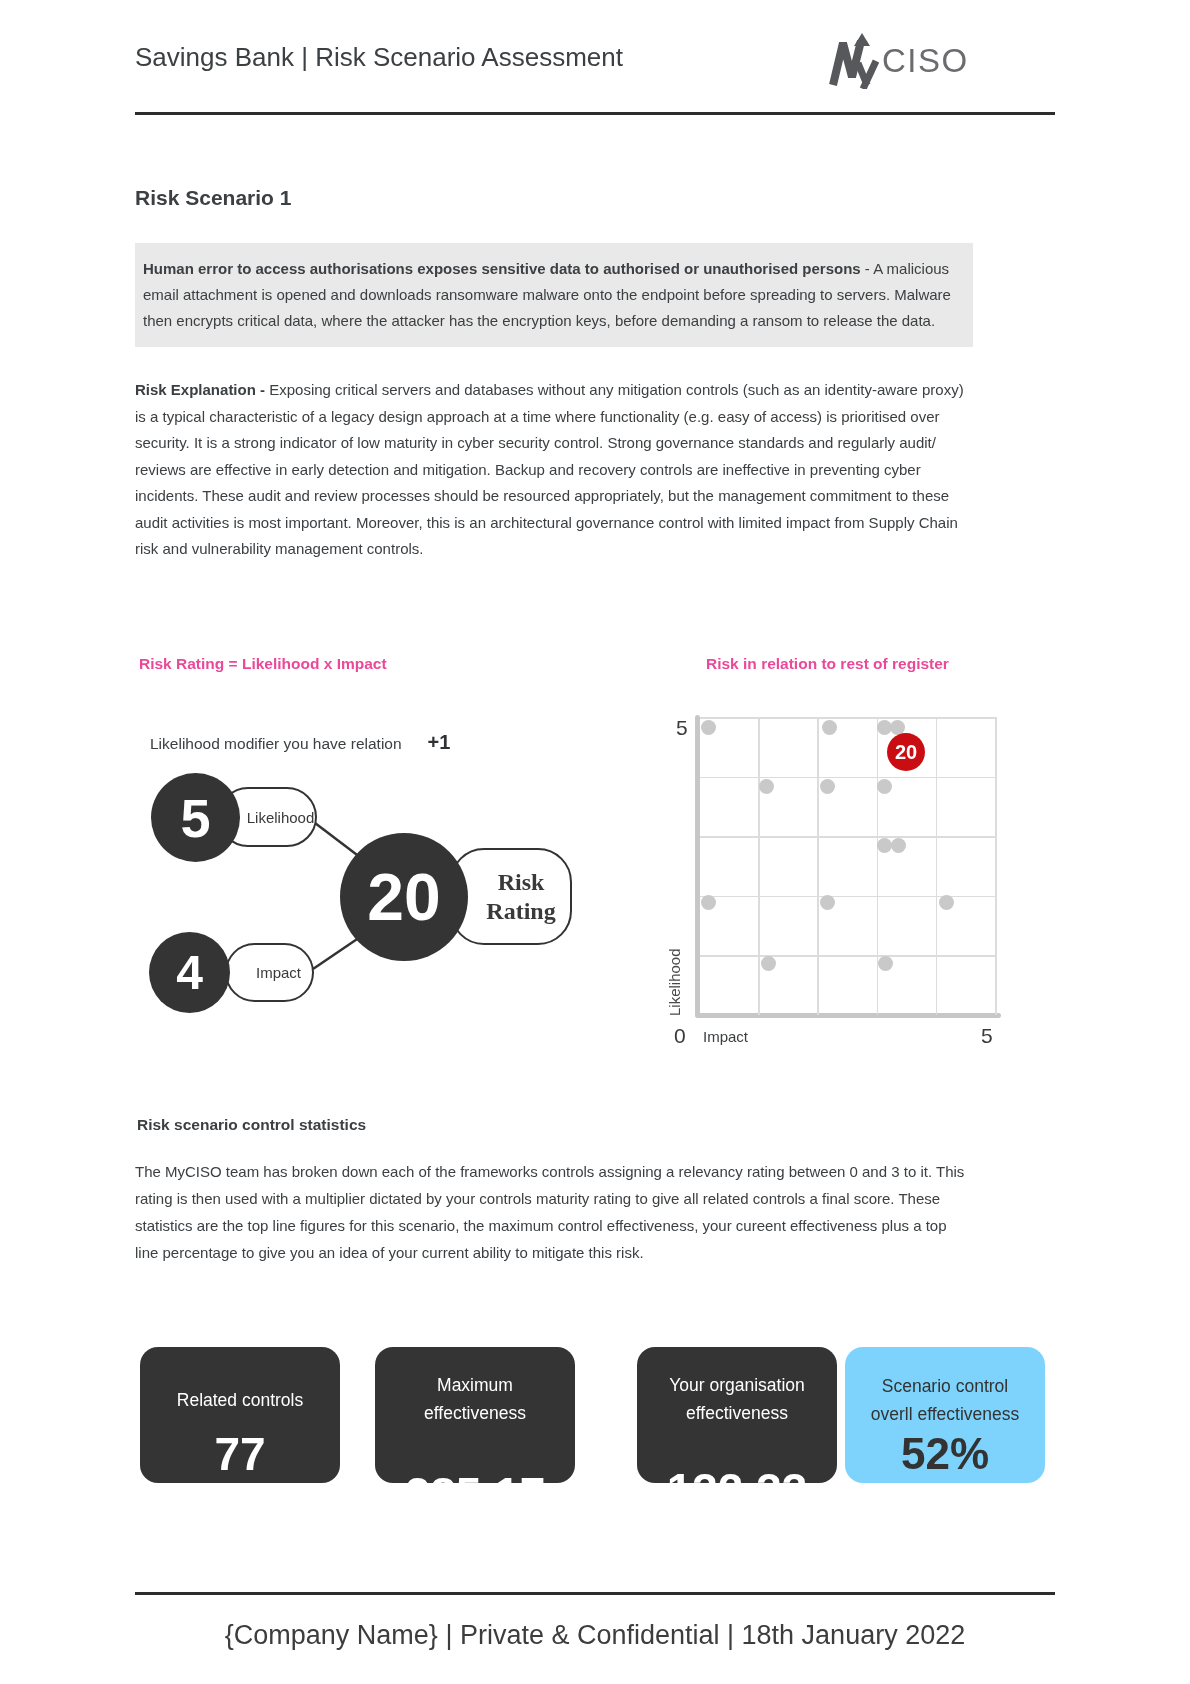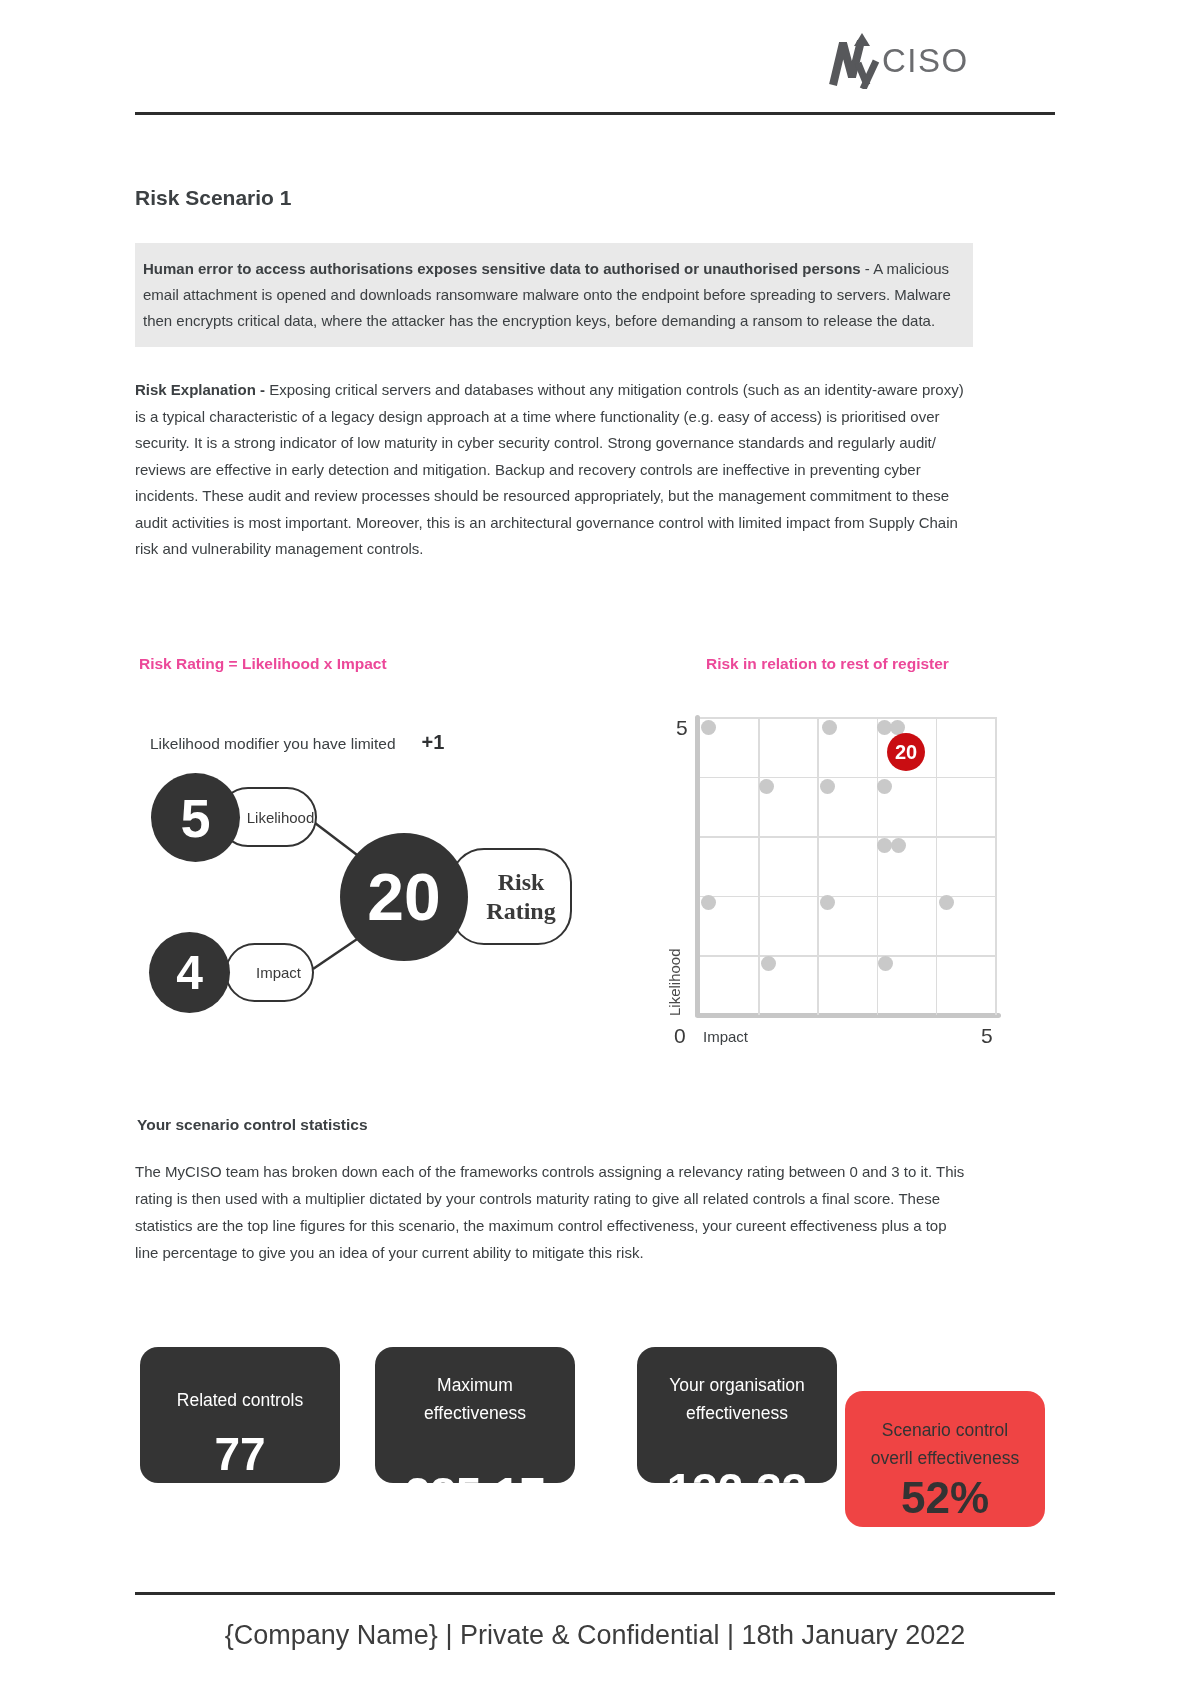--- a/index.html
+++ b/index.html
@@ -66,58 +66,59 @@
     transform:rotate(-90deg);transform-origin:top left;}
 
   
   .stats-heading{left:137px;top:1116px;font-size:15.5px;font-weight:700;color:#3c4043;}
   .stats-body{left:135px;top:1158px;width:833px;font-size:15px;line-height:27px;color:#3c4043;}
 
   
   .card{position:absolute;top:1347px;width:200px;height:136px;border-radius:18px;
     box-sizing:border-box;padding-top:24px;display:flex;flex-direction:column;align-items:center;}
   .card-dark{background:#343434;color:#ffffff;}
-  .card-yellow{background:#ef4444;color:#333333;margin-top:44px;}
+  .card-yellow{background:#7dd3fc;color:#333333;}
   .card-1{left:140px;}
   .card-2{left:375px;gap:44px;}
   .card-3{left:637px;gap:40px;}
   .card-4{left:845px;}
   .card-label{height:58px;display:flex;flex-direction:column;justify-content:center;align-items:center;
     font-size:17.5px;line-height:28px;font-weight:500;text-align:center;}
   .card-value{flex:1;display:flex;align-items:center;font-size:46px;font-weight:700;margin-top:-4px;}
   .card-yellow .card-value{font-size:44px;}
 
   
   .footer-text{left:135px;top:1620px;width:920px;text-align:center;font-size:27px;color:#3d3d3d;}
 </style>
 </head>
 <body>
 
 <div class="page">
 
+  <div class="abs header-title">Savings Bank | Risk Scenario Assessment</div>
   <div class="abs logo">
     <svg width="52" height="56" viewBox="0 0 52 56">
       <polyline points="5,52 15,10 24,44 33,8" fill="none" stroke="#57585b" stroke-width="8"></polyline>
       <polygon points="34,0 26,13 42,13" fill="#57585b"></polygon>
       <path d="M30 30 L39 52" stroke="#57585b" stroke-width="7" fill="none"></path>
       <path d="M48 28 L35 56" stroke="#57585b" stroke-width="7" fill="none"></path>
     </svg>
     <span class="logo-ciso">CISO</span>
   </div>
   <div class="abs rule rule-top"></div>
 
   <div class="abs scenario-title">Risk Scenario 1</div>
   <div class="abs summary-box"><span class="bold-lead">Human error to access authorisations exposes sensitive data to authorised or unauthorised persons</span><span> - A malicious email attachment is opened and downloads ransomware malware onto the endpoint before spreading to servers. Malware then encrypts critical data, where the attacker has the encryption keys, before demanding a ransom to release the data.</span></div>
   <div class="abs explanation"><span class="bold-lead">Risk Explanation -</span><span> Exposing critical servers and databases without any mitigation controls (such as an identity-aware proxy) is a typical characteristic of a legacy design approach at a time where functionality (e.g. easy of access) is prioritised over security. It is a strong indicator of low maturity in cyber security control. Strong governance standards and regularly audit/ reviews are effective in early detection and mitigation. Backup and recovery controls are ineffective in preventing cyber incidents. These audit and review processes should be resourced appropriately, but the management commitment to these audit activities is most important. Moreover, this is an architectural governance control with limited impact from Supply Chain risk and vulnerability management controls.</span></div>
 
   <div class="abs col-heading heading-left">Risk Rating = Likelihood x Impact</div>
   <div class="abs col-heading heading-right">Risk in relation to rest of register</div>
 
   <div class="abs modifier-row">
-    <span>Likelihood modifier you have limited</span>
+    <span>Likelihood modifier you have relation</span>
     <span class="modifier-value">+1</span>
   </div>
 
   <svg class="abs connectors" width="1190" height="1684">
     <line x1="315" y1="823" x2="369" y2="864" stroke="#333333" stroke-width="2.5"></line>
     <line x1="313" y1="969" x2="369" y2="931" stroke="#333333" stroke-width="2.5"></line>
   </svg>
   <div class="pill pill-likelihood">
     <span>Likelihood</span>
   </div>
@@ -160,21 +161,21 @@
       <div class="risk-dot" style="left: 119.78px; top: 178.452px;"></div>
       <div class="risk-dot" style="left: 238.772px; top: 178.452px;"></div>
       <div class="risk-dot" style="left: 60.58px; top: 238.648px;"></div>
       <div class="risk-dot" style="left: 178.388px; top: 238.648px;"></div>
     </div>
   <div class="abs ylabel">Likelihood</div>
   <div class="abs tick tick-x0">0</div>
   <div class="abs xlabel">Impact</div>
   <div class="abs tick tick-x5">5</div>
 
-  <div class="abs stats-heading">Your scenario control statistics</div>
+  <div class="abs stats-heading">Risk scenario control statistics</div>
   <div class="abs stats-body">The MyCISO team has broken down each of the frameworks controls assigning a relevancy rating between 0 and 3 to it. This rating is then used with a multiplier dictated by your controls maturity rating to give all related controls a final score. These statistics are the top line figures for this scenario, the maximum control effectiveness, your cureent effectiveness plus a top line percentage to give you an idea of your current ability to mitigate this risk.</div>
 
   <div class="card card-dark card-1">
     <div class="card-label">
       <span>Related controls</span>
 
     </div>
     <div class="card-value">77</div>
   </div>
   <div class="card card-dark card-2">

